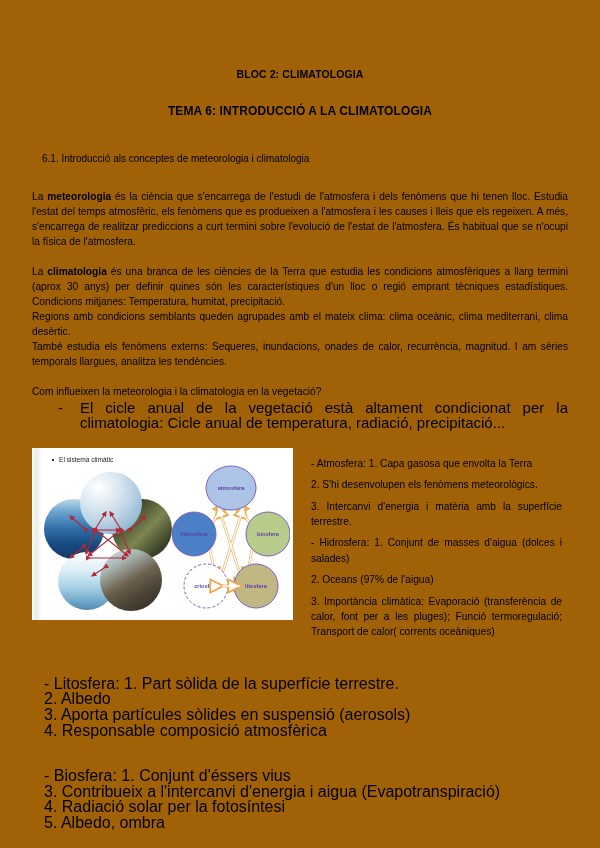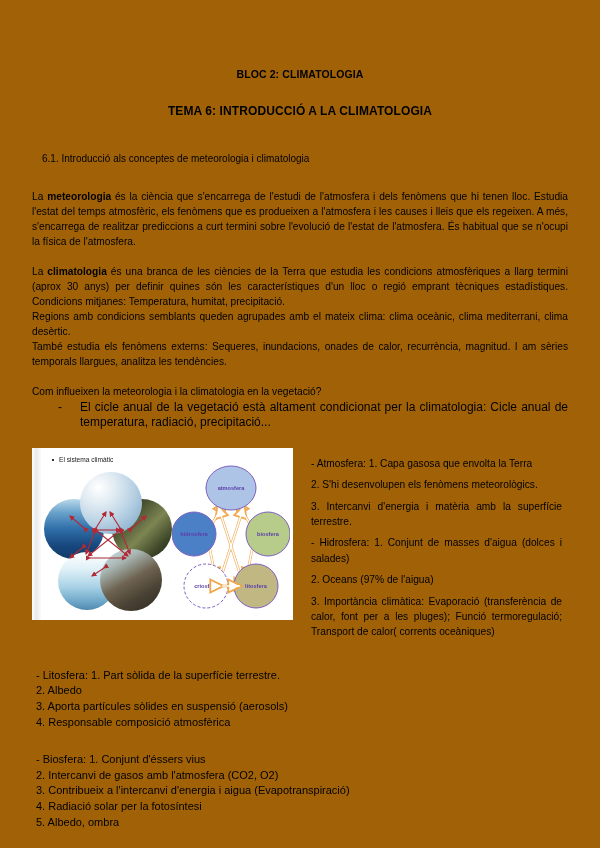--- a/index.html
+++ b/index.html
@@ -69,21 +69,21 @@
     margin: 0;
     padding-top: 15px;
   }
   ul.dash-list {
     list-style: none;
     margin: 0;
     padding: 0 0 0 26px;
   }
   ul.dash-list li {
     position: relative;
-    font-size: 12px;
+    font-size: 15px;
     line-height: 15.6px;
     text-align: justify;
     padding-left: 22px;
     margin: 0;
   }
   ul.dash-list li::before {
     content: "-";
     position: absolute;
     left: 0;
     top: 0;
@@ -202,23 +202,23 @@
     font-size: 10.2px;
     line-height: 15.4px;
     text-align: justify;
     margin: 6px;
   }
   .rc-par + .rc-par { padding-top: 0; }
   .rc-gap { padding-top: 14px; }
 
   
   .bottom-block {
-    font-size: 11px;
+    font-size: 16px;
     line-height: 15.6px;
-    margin: 4px;
+    margin: 12px;
     padding-top: 18px;
   }
   .bottom-block .ln { display: block; }
 </style>
 </head>
 <body>
 
 <div class="page">
 
   <h1 class="title-main">BLOC 2: CLIMATOLOGIA</h1>
@@ -337,19 +337,18 @@
 
   <div class="bottom-block">
     <span class="ln">- Litosfera: 1. Part sòlida de la superfície terrestre.</span>
     <span class="ln">2. Albedo</span>
     <span class="ln">3. Aporta partícules sòlides en suspensió (aerosols)</span>
     <span class="ln">4. Responsable composició atmosfèrica</span>
   </div>
 
   <div class="bottom-block">
     <span class="ln">- Biosfera: 1. Conjunt d'éssers vius</span>
-    <span class="ln">2. Intercanvi de gasos amb l'atmosfera (CO2, O2)</span>
     <span class="ln">3. Contribueix a l'intercanvi d'energia i aigua (Evapotranspiració)</span>
     <span class="ln">4. Radiació solar per la fotosíntesi</span>
     <span class="ln">5. Albedo, ombra</span>
   </div>
 
 </div>
 
 </body></html>

